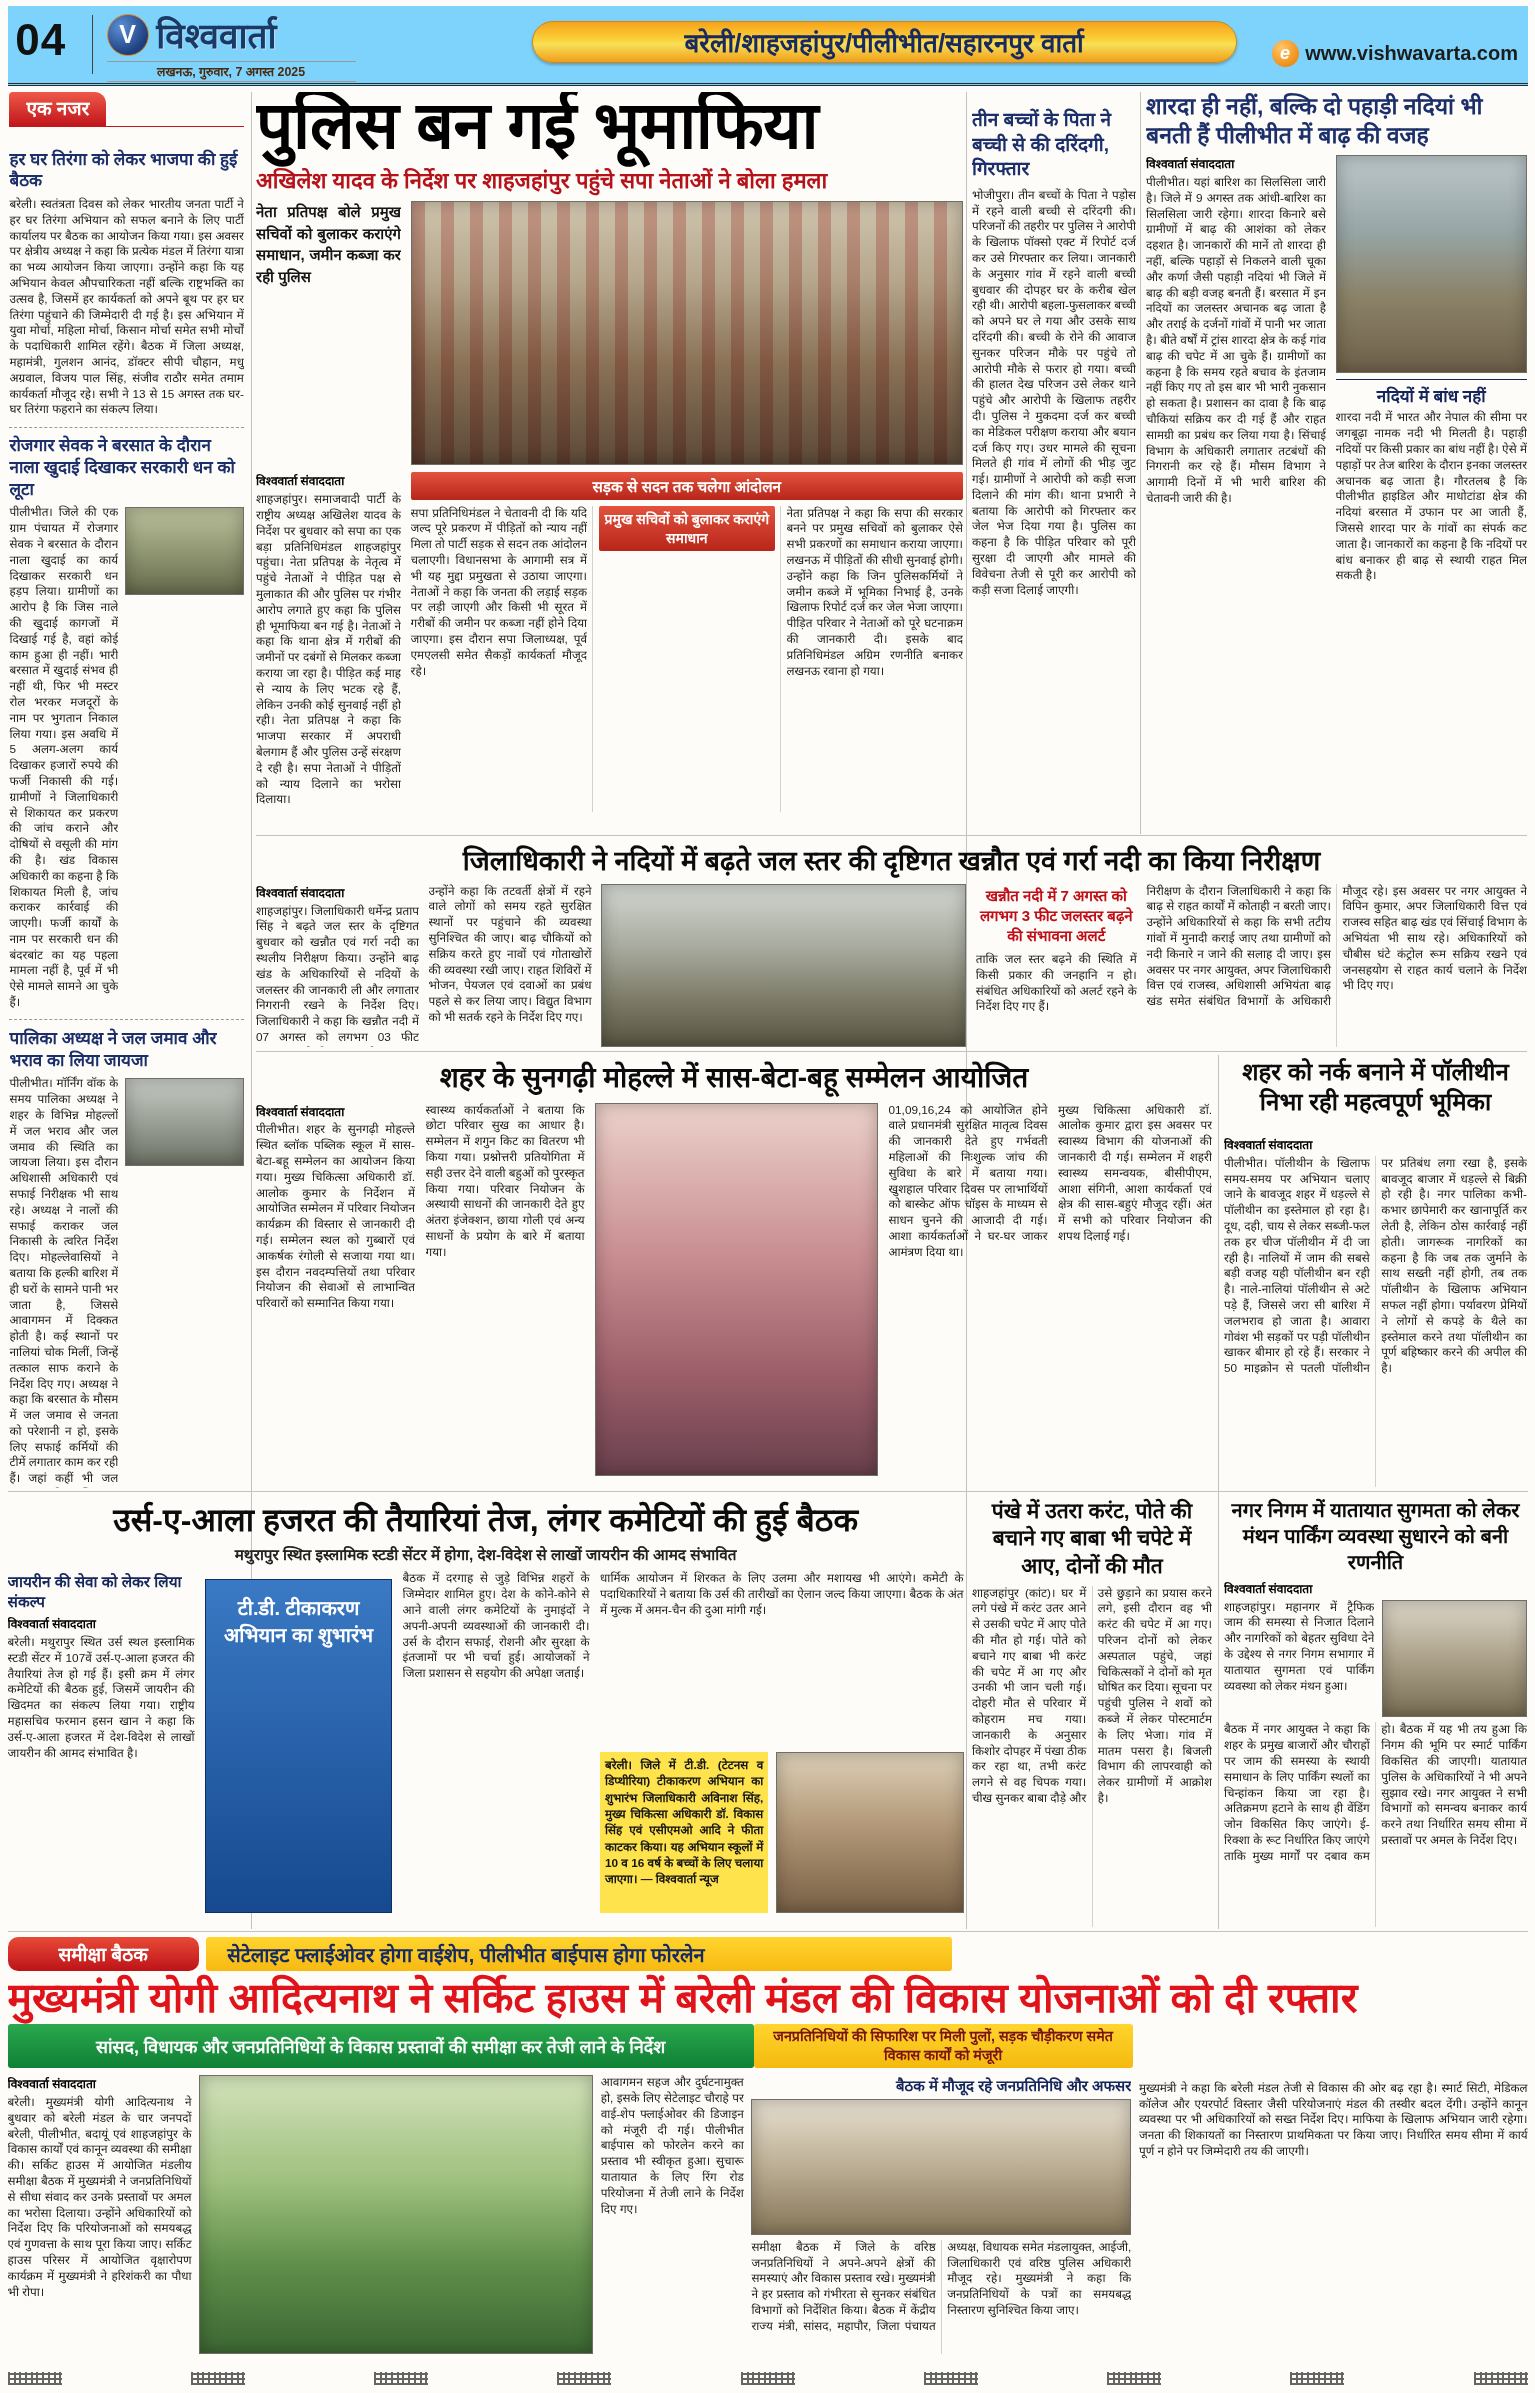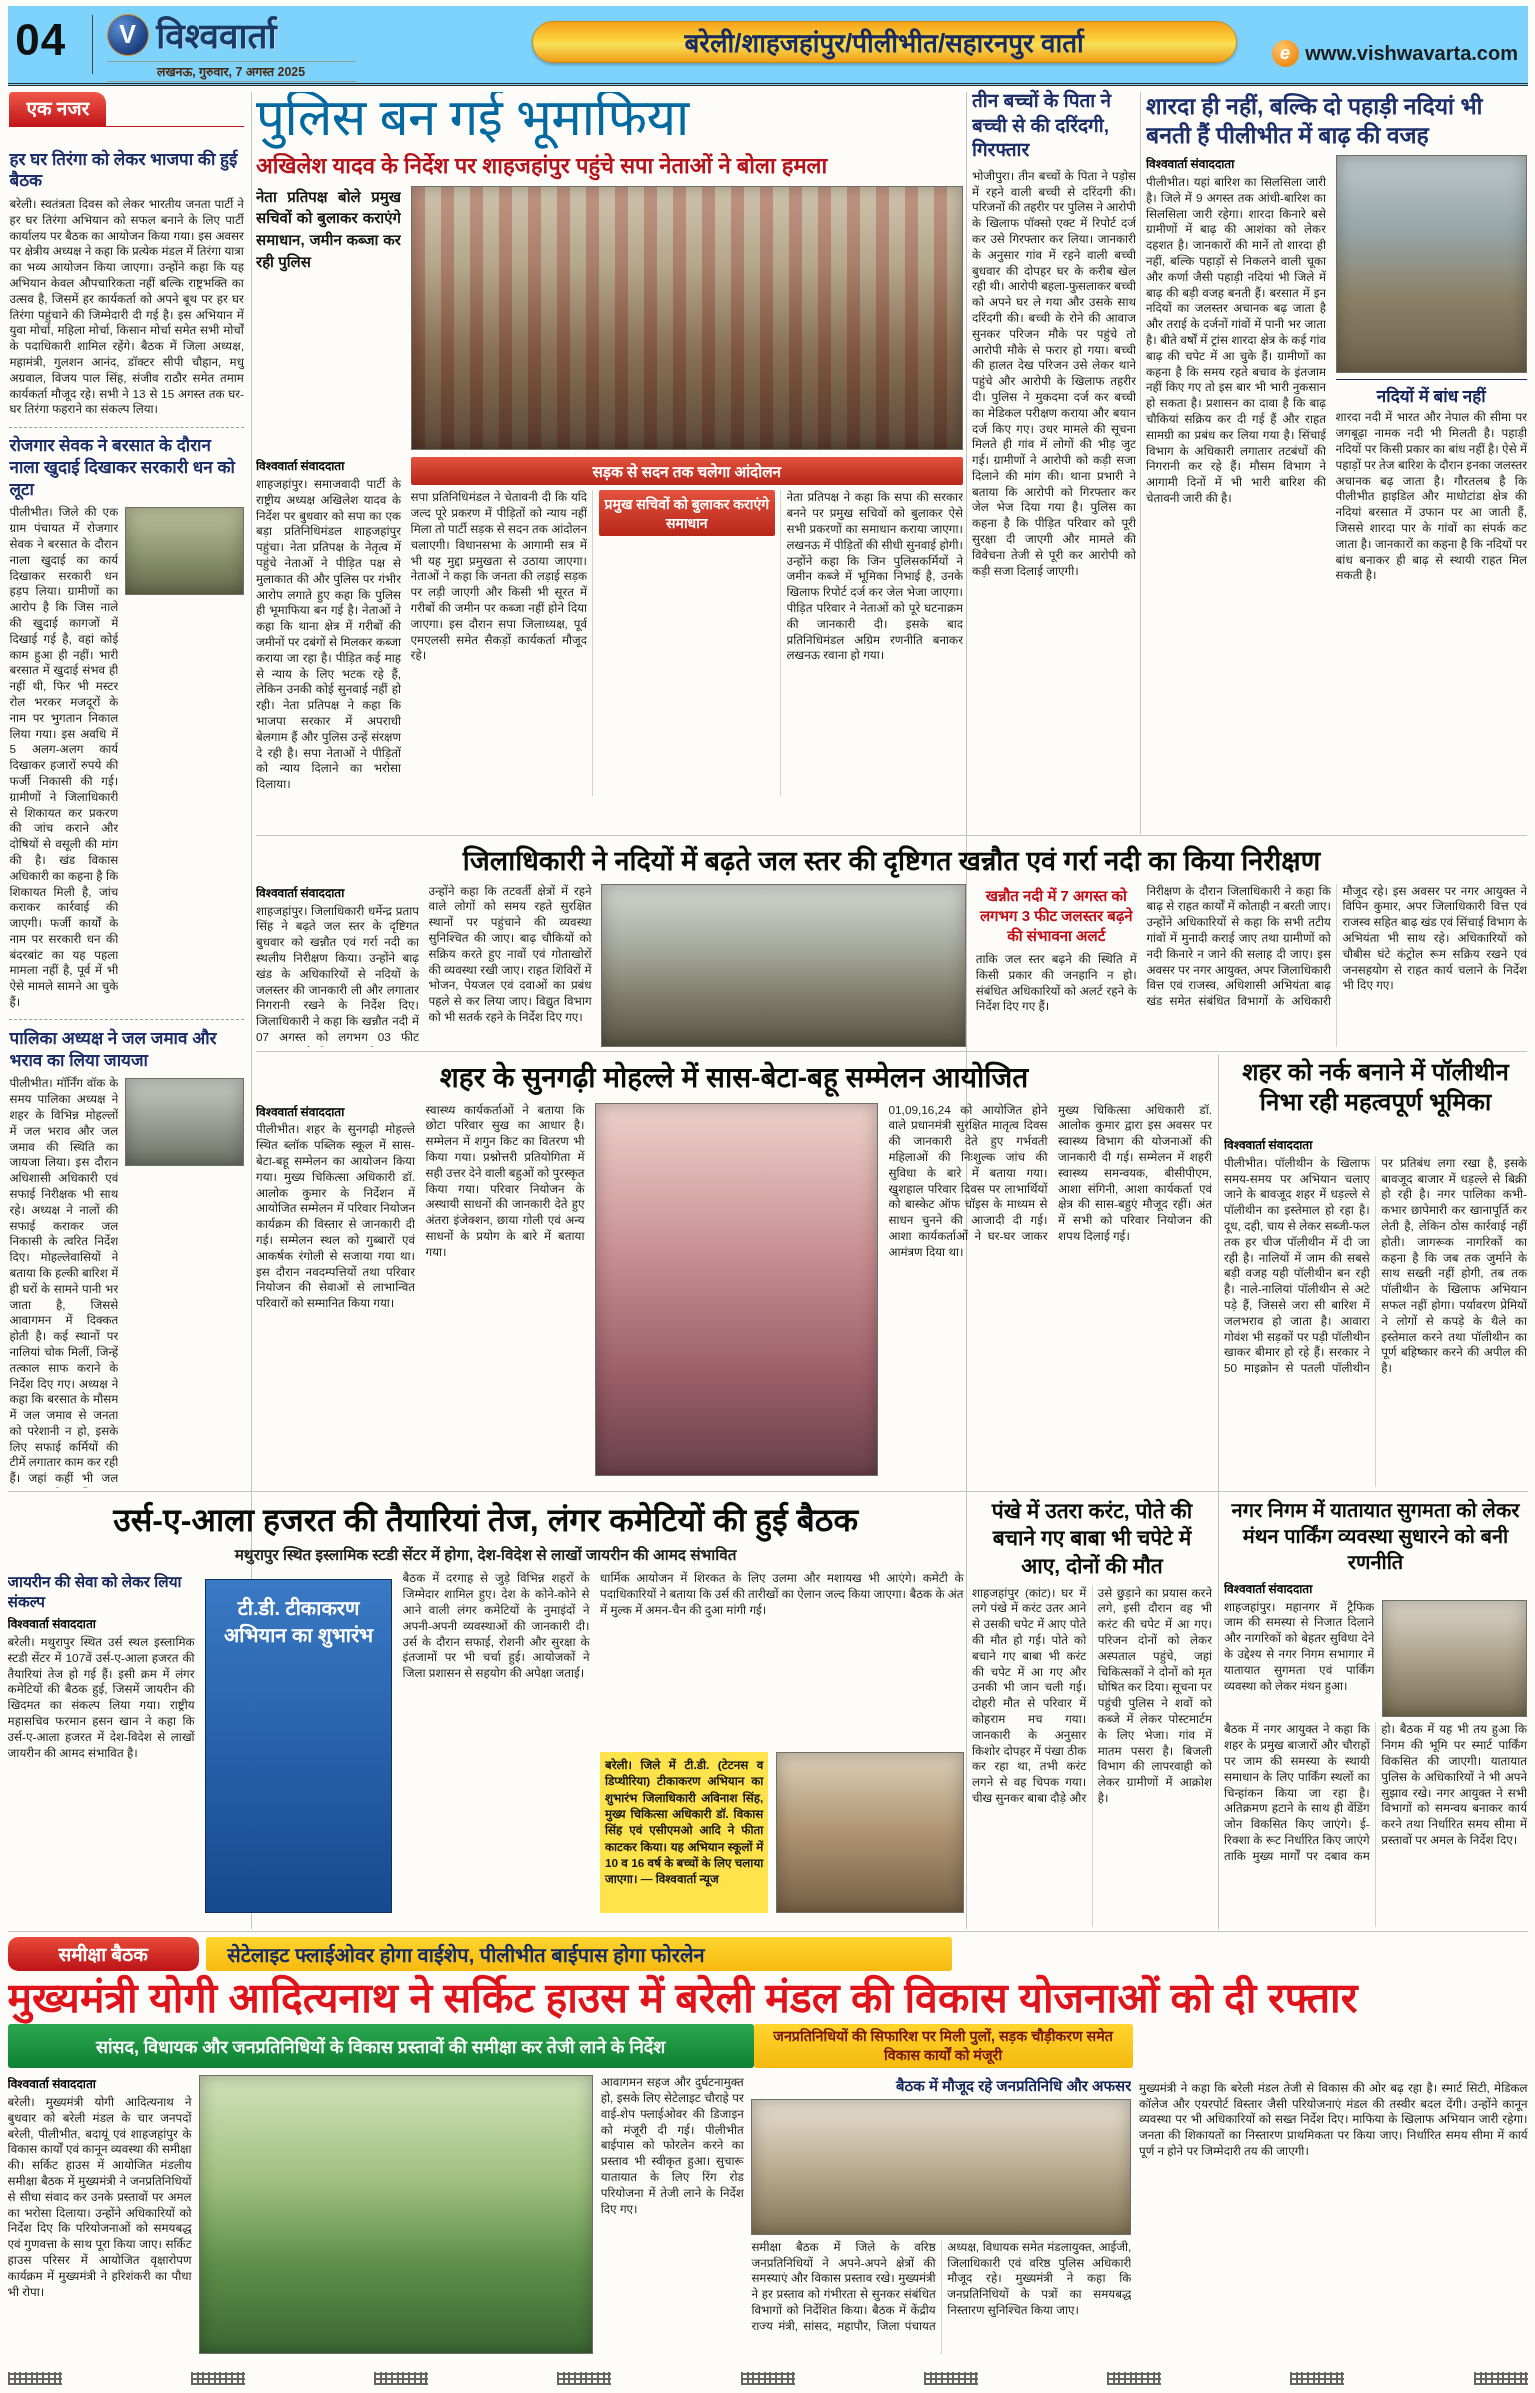--- a/index.html
+++ b/index.html
@@ -47,21 +47,21 @@
   .ph-event{background:linear-gradient(180deg,#ecd2ca 0%,#c98f92 40%,#9a5d68 74%,#68404d 100%)}
   .ph-nala{background:linear-gradient(180deg,#bac19b 0%,#8f9671 52%,#656a4c 100%)}
   .ph-drain{background:linear-gradient(180deg,#c6cac4 0%,#9aa096 50%,#6b7164 100%)}
   .ph-dais{background:linear-gradient(180deg,#dccfb8 0%,#b29877 46%,#786046 100%)}
   .ph-meeting{background:linear-gradient(180deg,#dcd6c8 0%,#b0a68f 46%,#786d53 100%)}
   .ph-plant{background:linear-gradient(180deg,#d2e2bb 0%,#9fc07e 38%,#5f8f4a 68%,#3c6733 100%)}
   .ph-meet2{background:linear-gradient(180deg,#e5decf 0%,#c0b298 46%,#857659 100%)}
   
   .red-banner{background:linear-gradient(180deg,#e2523c,#b7261a);color:#fff;font-weight:800;font-size:15.3px;
               text-align:center;padding:3.8px 2.9px;margin:5.7px 0;border-radius:1.9px}
-  .lead-h{font-size:51px;font-weight:400;color:#0369a1;line-height:1.02;letter-spacing:-0.5px}
+  .lead-h{font-size:66px;font-weight:700;color:#000000;line-height:1.02;letter-spacing:-0.5px}
   .lead-sub{font-size:22px;font-weight:800;color:#b5121a;margin:4.8px 0 6.7px}
   .kicker{font-size:15px;font-weight:800;line-height:1.45;text-align:justify}
   .h-navy{color:#1c2f6b;font-weight:800}
   .h-black{color:#0c0c0c;font-weight:800}
   .alert{color:#c00d16;font-weight:800;font-size:15px;line-height:1.35;text-align:center;padding:1.9px 1.9px 5.7px}
   .box-head{font-size:17px;font-weight:800;color:#15265c;text-align:center;border-top:1.9px solid #15265c;
             padding-top:3.8px;margin:5.7px 0 3.8px}
   .td-box{background:linear-gradient(180deg,#3a79c4,#16498f);border:1.9px solid #0d2f63;color:#fff;font-weight:800;
           font-size:20px;text-align:center;line-height:1.35;padding:15.3px 9.6px;margin-top:7.6px}
   .ycap{background:#ffe34d;font-weight:700;font-size:11.8px;line-height:1.38;padding:4.8px;text-align:justify;overflow:hidden}
@@ -160,21 +160,21 @@
         <div class="red-banner" style="margin-top:0">सड़क से सदन तक चलेगा आंदोलन</div>
         <div class="cols-3" style="height:306px;overflow:hidden">
           <div class="body-text">सपा प्रतिनिधिमंडल ने चेतावनी दी कि यदि जल्द पूरे प्रकरण में पीड़ितों को न्याय नहीं मिला तो पार्टी सड़क से सदन तक आंदोलन चलाएगी। विधानसभा के आगामी सत्र में भी यह मुद्दा प्रमुखता से उठाया जाएगा। नेताओं ने कहा कि जनता की लड़ाई सड़क पर लड़ी जाएगी और किसी भी सूरत में गरीबों की जमीन पर कब्जा नहीं होने दिया जाएगा। इस दौरान सपा जिलाध्यक्ष, पूर्व एमएलसी समेत सैकड़ों कार्यकर्ता मौजूद रहे।</div>
           <div class="red-banner" style="font-size:14px">प्रमुख सचिवों को बुलाकर कराएंगे समाधान</div>
           <div class="body-text">नेता प्रतिपक्ष ने कहा कि सपा की सरकार बनने पर प्रमुख सचिवों को बुलाकर ऐसे सभी प्रकरणों का समाधान कराया जाएगा। लखनऊ में पीड़ितों की सीधी सुनवाई होगी। उन्होंने कहा कि जिन पुलिसकर्मियों ने जमीन कब्जे में भूमिका निभाई है, उनके खिलाफ रिपोर्ट दर्ज कर जेल भेजा जाएगा। पीड़ित परिवार ने नेताओं को पूरे घटनाक्रम की जानकारी दी। इसके बाद प्रतिनिधिमंडल अग्रिम रणनीति बनाकर लखनऊ रवाना हो गया।</div>
         </div>
       </div>
     </div>
   </section>
 
-  <section class="abs" style="left:972px;top:89px;width:164px;height:742px;overflow:hidden">
+  <section class="abs" style="left:972px;top:108px;width:164px;height:742px;overflow:hidden">
     <h2 class="h-navy" style="font-size:19px;line-height:1.3;margin-bottom:5.7px">तीन बच्चों के पिता ने बच्ची से की दरिंदगी, गिरफ्तार</h2>
     <div class="body-text">भोजीपुरा। तीन बच्चों के पिता ने पड़ोस में रहने वाली बच्ची से दरिंदगी की। परिजनों की तहरीर पर पुलिस ने आरोपी के खिलाफ पॉक्सो एक्ट में रिपोर्ट दर्ज कर उसे गिरफ्तार कर लिया। जानकारी के अनुसार गांव में रहने वाली बच्ची बुधवार की दोपहर घर के करीब खेल रही थी। आरोपी बहला-फुसलाकर बच्ची को अपने घर ले गया और उसके साथ दरिंदगी की। बच्ची के रोने की आवाज सुनकर परिजन मौके पर पहुंचे तो आरोपी मौके से फरार हो गया। बच्ची की हालत देख परिजन उसे लेकर थाने पहुंचे और आरोपी के खिलाफ तहरीर दी। पुलिस ने मुकदमा दर्ज कर बच्ची का मेडिकल परीक्षण कराया और बयान दर्ज किए गए। उधर मामले की सूचना मिलते ही गांव में लोगों की भीड़ जुट गई। ग्रामीणों ने आरोपी को कड़ी सजा दिलाने की मांग की। थाना प्रभारी ने बताया कि आरोपी को गिरफ्तार कर जेल भेज दिया गया है। पुलिस का कहना है कि पीड़ित परिवार को पूरी सुरक्षा दी जाएगी और मामले की विवेचना तेजी से पूरी कर आरोपी को कड़ी सजा दिलाई जाएगी।</div>
   </section>
 
   <section class="abs" style="left:1146px;top:92px;width:381px;height:742px;overflow:hidden">
     <h2 class="h-navy" style="font-size:23px;line-height:1.25;margin-bottom:5.7px">शारदा ही नहीं, बल्कि दो पहाड़ी नदियां भी बनती हैं पीलीभीत में बाढ़ की वजह</h2>
     <div style="display:flex;gap:9.6px">
       <div style="width:180px;overflow:hidden;height:660px">
         <div class="byline">विश्ववार्ता संवाददाता</div>
         <div class="body-text">पीलीभीत। यहां बारिश का सिलसिला जारी है। जिले में 9 अगस्त तक आंधी-बारिश का सिलसिला जारी रहेगा। शारदा किनारे बसे ग्रामीणों में बाढ़ की आशंका को लेकर दहशत है। जानकारों की मानें तो शारदा ही नहीं, बल्कि पहाड़ों से निकलने वाली चूका और कर्णा जैसी पहाड़ी नदियां भी जिले में बाढ़ की बड़ी वजह बनती हैं। बरसात में इन नदियों का जलस्तर अचानक बढ़ जाता है और तराई के दर्जनों गांवों में पानी भर जाता है। बीते वर्षों में ट्रांस शारदा क्षेत्र के कई गांव बाढ़ की चपेट में आ चुके हैं। ग्रामीणों का कहना है कि समय रहते बचाव के इंतजाम नहीं किए गए तो इस बार भी भारी नुकसान हो सकता है। प्रशासन का दावा है कि बाढ़ चौकियां सक्रिय कर दी गई हैं और राहत सामग्री का प्रबंध कर लिया गया है। सिंचाई विभाग के अधिकारी लगातार तटबंधों की निगरानी कर रहे हैं। मौसम विभाग ने आगामी दिनों में भी भारी बारिश की चेतावनी जारी की है।</div>

